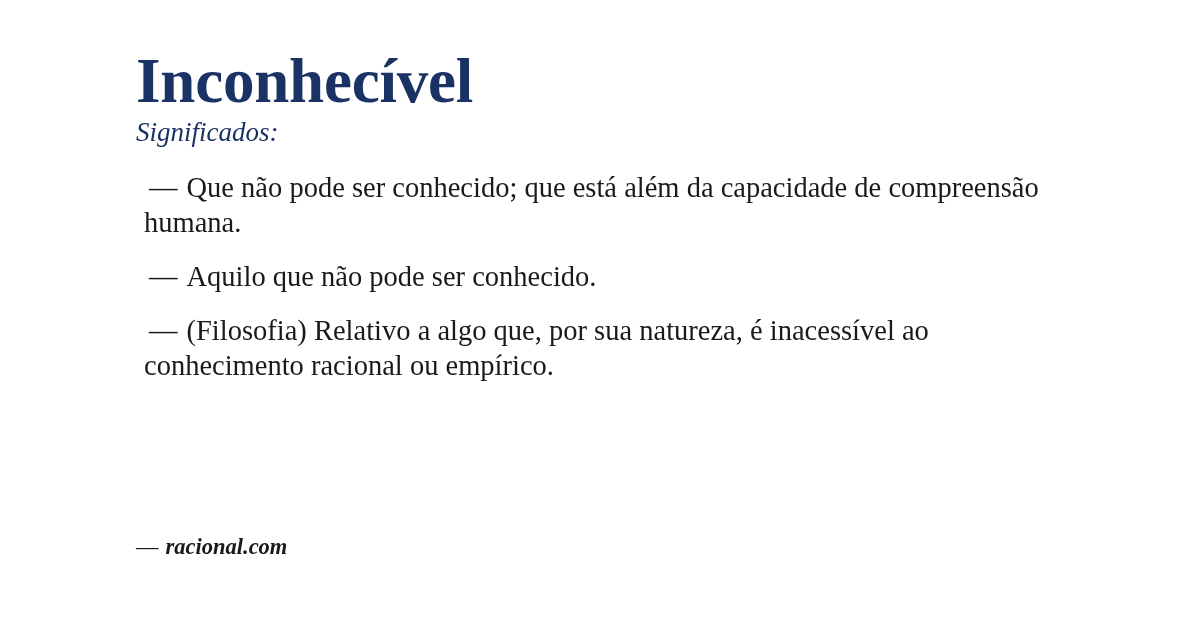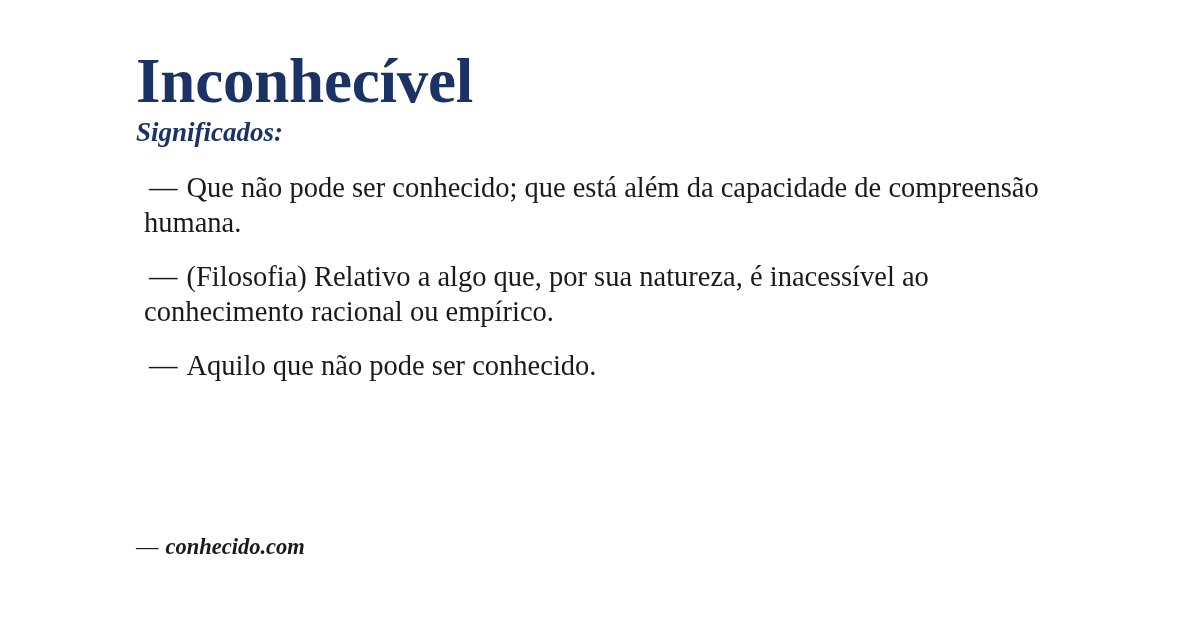--- a/index.html
+++ b/index.html
@@ -38,21 +38,21 @@
     font-size: 63px;
     line-height: 1.06;
     color: #1b3264;
     letter-spacing: -0.2px;
     margin: 0 0 2px 0;
     white-space: nowrap;
   }
 
   .subtitle {
     font-family: "Liberation Serif", "DejaVu Serif", serif;
-    font-weight: bold;
+    font-weight: normal;
     font-style: italic;
     font-size: 27px;
     line-height: 1.15;
     color: #1b3264;
     margin: 0 0 22px 0;
   }
 
   .definitions {
     margin: 8px;
     padding: 0;
@@ -104,22 +104,22 @@
 
     <h1 class="word-title">Inconhecível</h1>
 
     <div class="subtitle">Significados:</div>
 
     <div class="definitions">
 
       <p class="definition"><span class="dash">—</span><span>Que não pode ser conhecido; que está além da capacidade de compreensão humana.</span></p>
 
 
+      <p class="definition"><span class="dash">—</span><span>Aquilo que não pode ser conhecido.</span></p>
+
       <p class="definition"><span class="dash">—</span><span>(Filosofia) Relativo a algo que, por sua natureza, é inacessível ao conhecimento racional ou empírico.</span></p>
-
-      <p class="definition"><span class="dash">—</span><span>Aquilo que não pode ser conhecido.</span></p>
 
     </div>
   </div>
 
-  <div class="footer"><span class="dash">—</span><span>conhecido.com</span></div>
+  <div class="footer"><span class="dash">—</span><span>racional.com</span></div>
 
 </div>
 
 </body></html>

